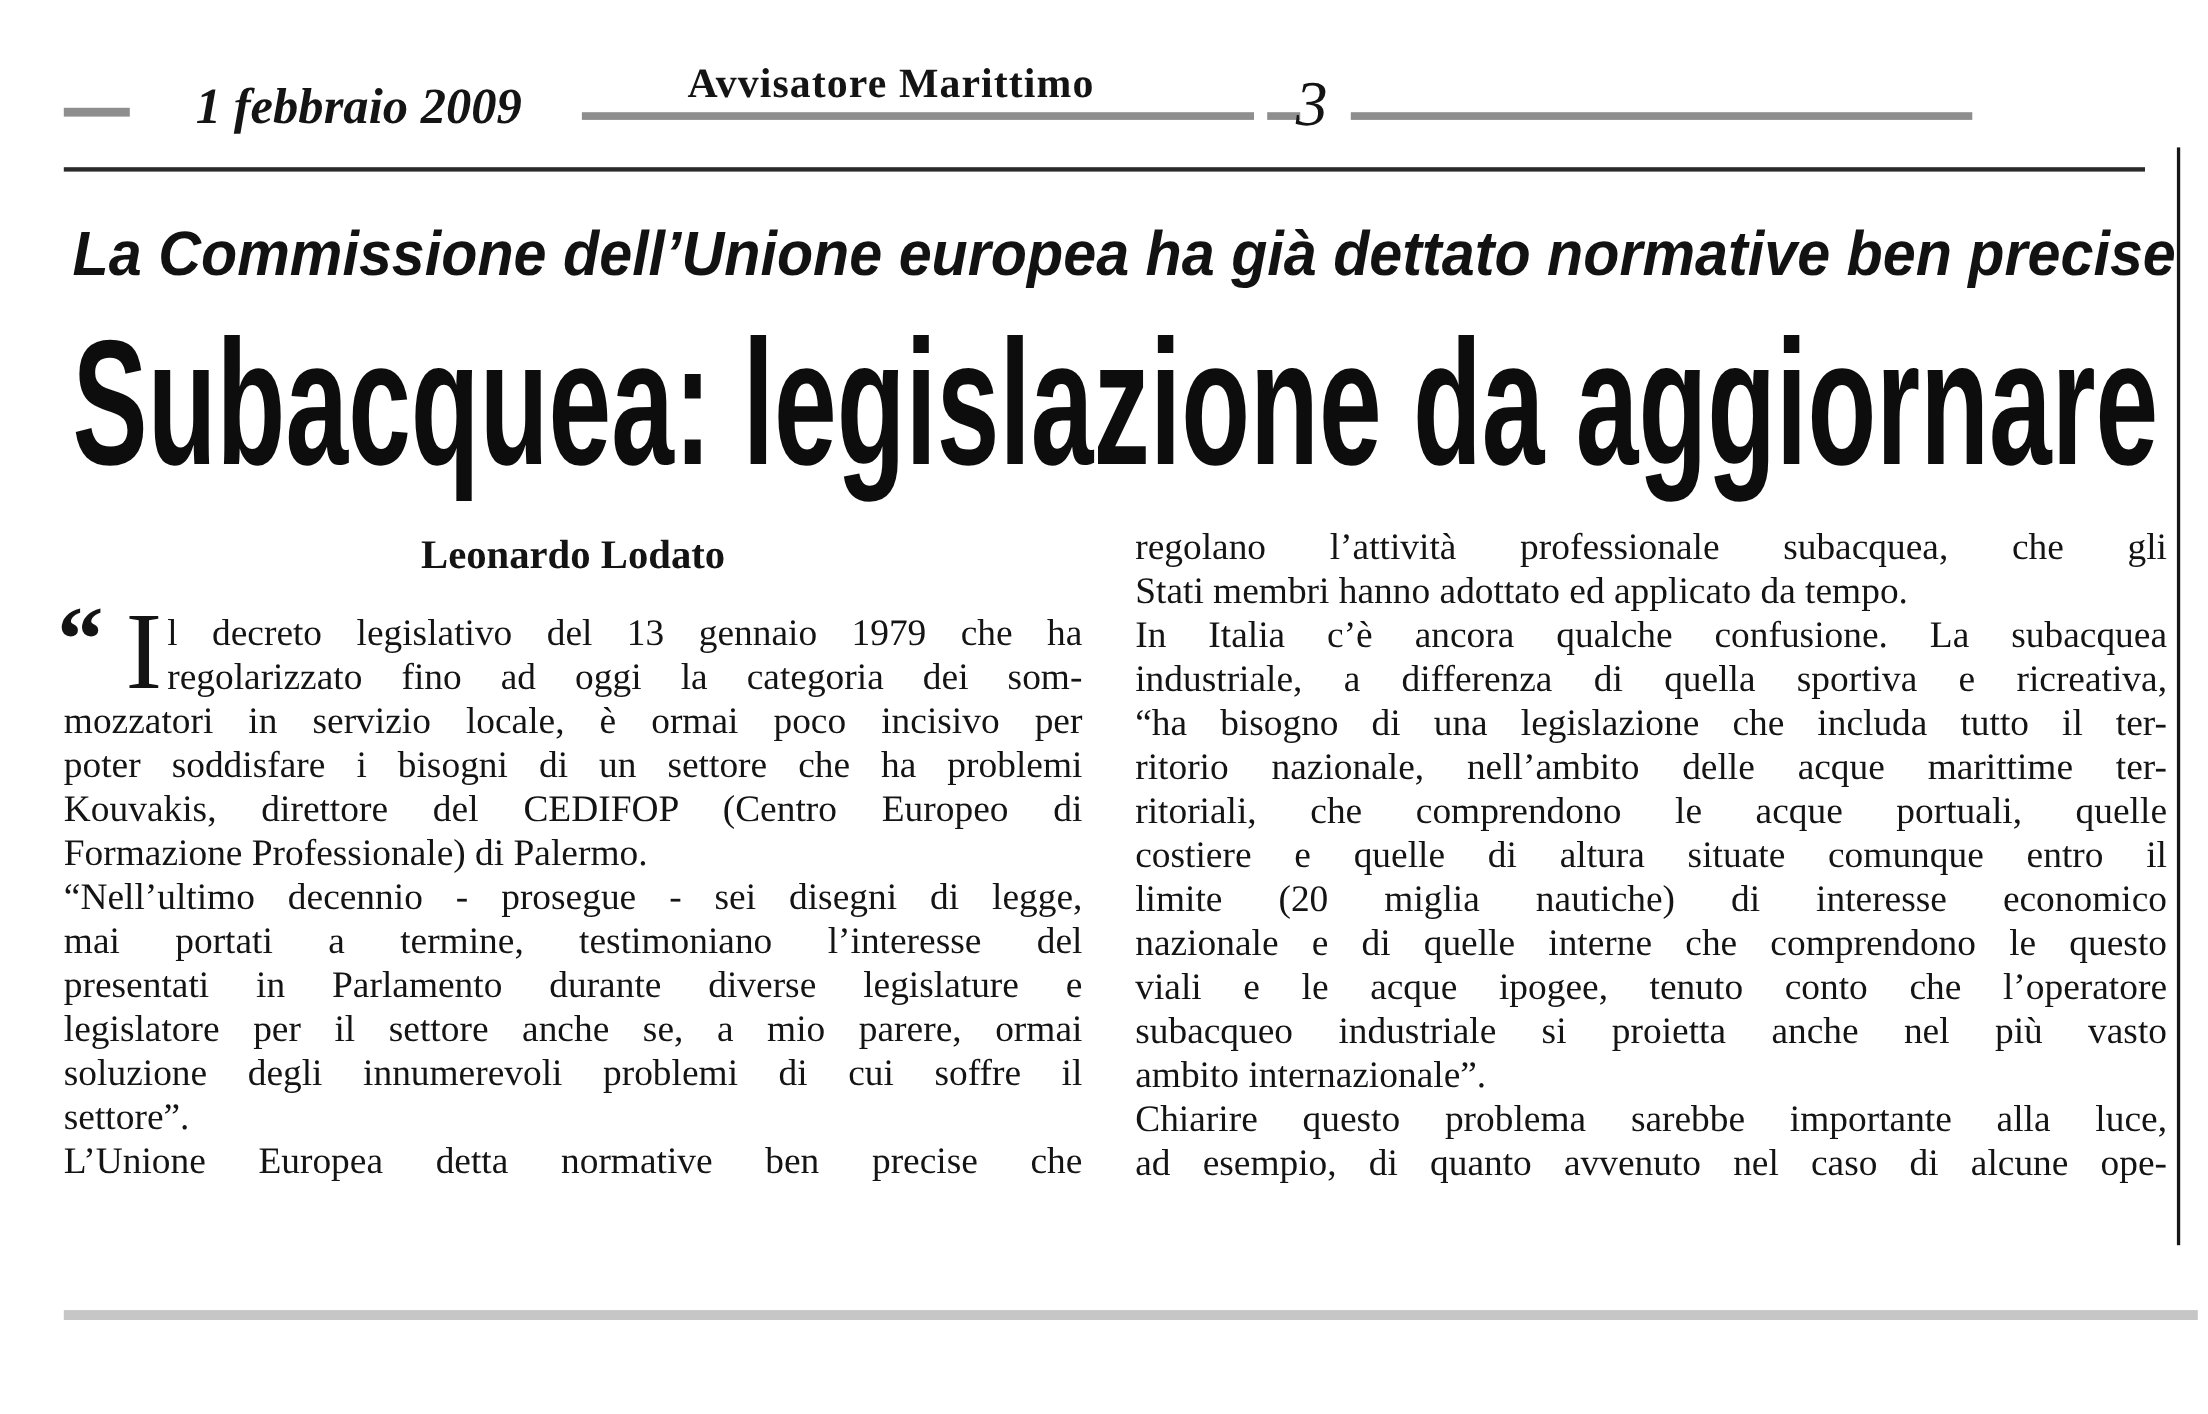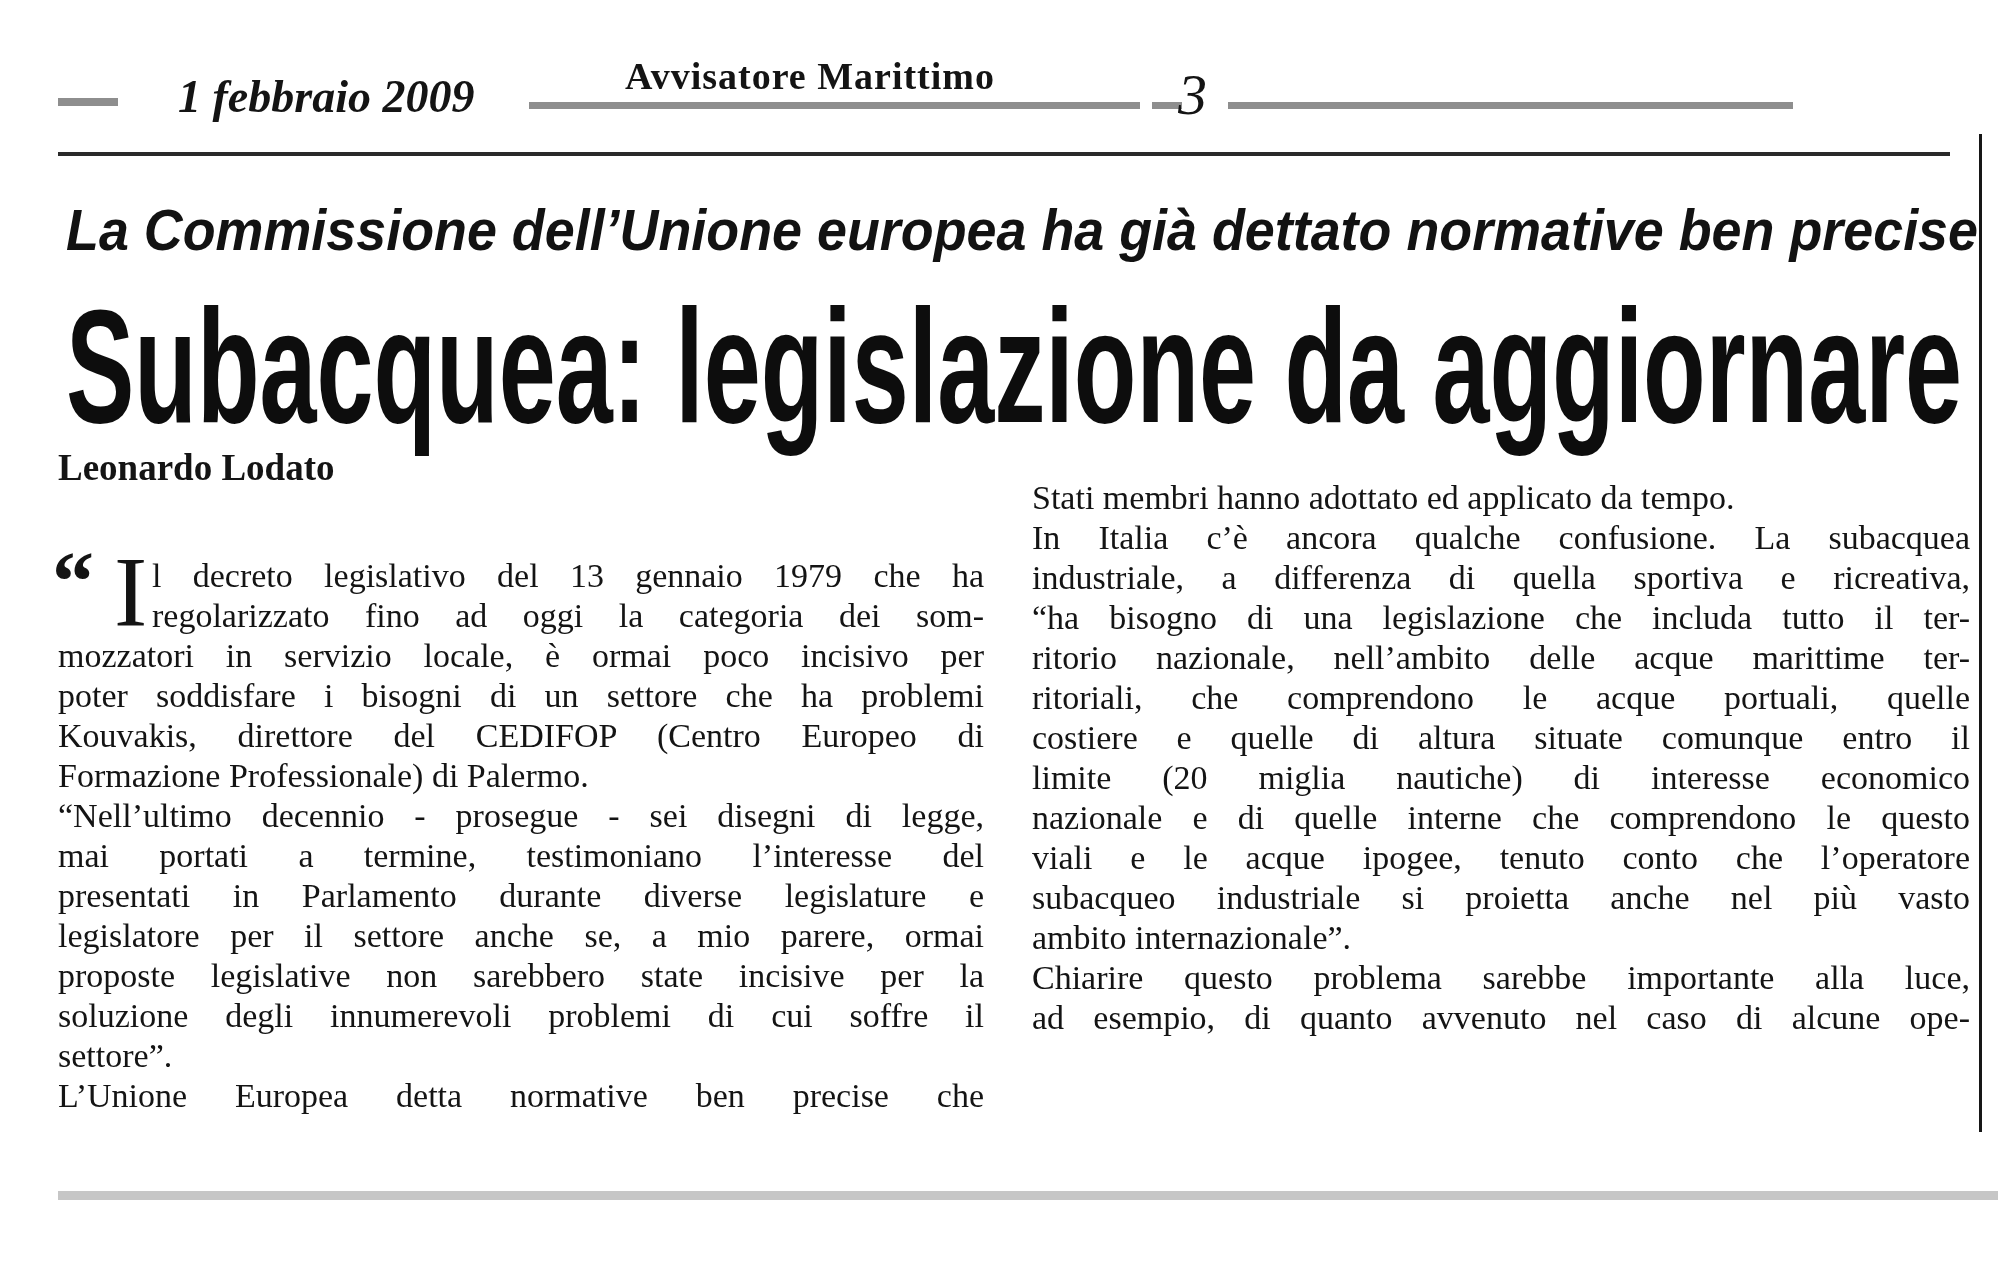--- a/index.html
+++ b/index.html
@@ -27,21 +27,21 @@
 
   
   .kicker-svg{position:absolute;left:66px;top:192px;}
   .kicker-text{font-family:"Liberation Sans",sans-serif;font-weight:bold;font-style:italic;
         font-size:57px;fill:#121212;}
   .headline-svg{position:absolute;left:66px;top:272px;}
   .headline-text{font-family:"Liberation Sans",sans-serif;font-weight:900;
         font-size:162px;fill:#0d0d0d;}
 
   
-  .byline{position:absolute;left:58px;top:448px;width:926px;text-align:left;
+  .byline{position:absolute;left:58px;top:485px;width:926px;text-align:center;
         font-size:37px;line-height:40px;font-weight:bold;}
 
   
   .col{position:absolute;font-size:34px;}
   .col-left{left:58px;top:556px;width:926px;}
   .col-right{left:1032px;top:478px;width:938px;}
   .line{height:40px;line-height:40px;text-align:justify;text-align-last:justify;
         white-space:nowrap;overflow:visible;}
   .line.end{text-align-last:left;}
   .line.ind{padding-left:94px;}
@@ -81,27 +81,27 @@
     <div class="line ind">l decreto legislativo del 13 gennaio 1979 che ha</div>
     <div class="line ind">regolarizzato fino ad oggi la categoria dei som-</div>
     <div class="line">mozzatori in servizio locale, è ormai poco incisivo per</div>
     <div class="line">poter soddisfare i bisogni di un settore che ha problemi</div>
     <div class="line">Kouvakis, direttore del CEDIFOP (Centro Europeo di</div>
     <div class="line end">Formazione Professionale) di Palermo.</div>
     <div class="line">“Nell’ultimo decennio - prosegue - sei disegni di legge,</div>
     <div class="line">mai portati a termine, testimoniano l’interesse del</div>
     <div class="line">presentati in Parlamento durante diverse legislature e</div>
     <div class="line">legislatore per il settore anche se, a mio parere, ormai</div>
-    <div class="line">proposte legislative non sarebbero state incisive per la</div>
     <div class="line">soluzione degli innumerevoli problemi di cui soffre il</div>
     <div class="line end">settore”.</div>
     <div class="line">L’Unione Europea detta normative ben precise che</div>
   </div>
 
   <div class="col col-right">
+    <div class="line">regolano l’attività professionale subacquea, che gli</div>
     <div class="line end">Stati membri hanno adottato ed applicato da tempo.</div>
     <div class="line">In Italia c’è ancora qualche confusione. La subacquea</div>
     <div class="line">industriale, a differenza di quella sportiva e ricreativa,</div>
     <div class="line">“ha bisogno di una legislazione che includa tutto il ter-</div>
     <div class="line">ritorio nazionale, nell’ambito delle acque marittime ter-</div>
     <div class="line">ritoriali, che comprendono le acque portuali, quelle</div>
     <div class="line">costiere e quelle di altura situate comunque entro il</div>
     <div class="line">limite (20 miglia nautiche) di interesse economico</div>
     <div class="line">nazionale e di quelle interne che comprendono le questo</div>
     <div class="line">viali e le acque ipogee, tenuto conto che l’operatore</div>

